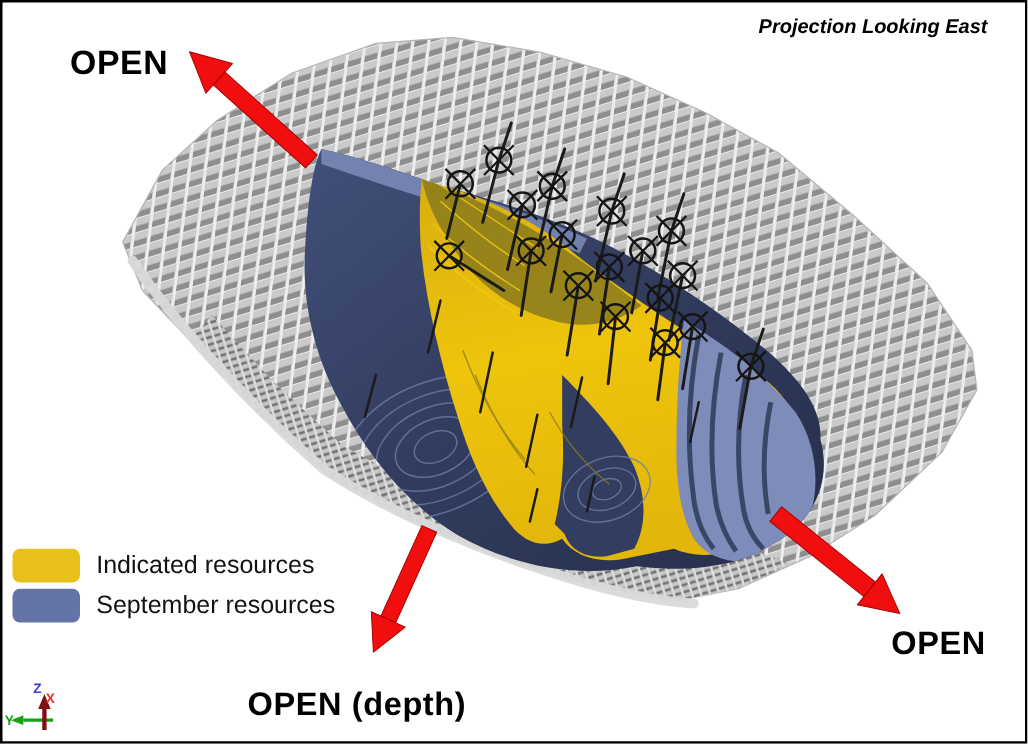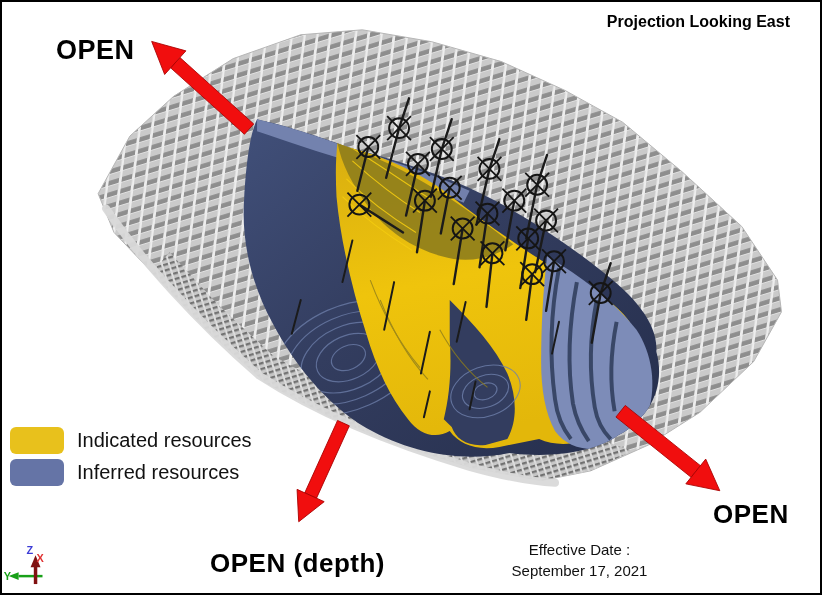--- a/index.html
+++ b/index.html
@@ -4,24 +4,24 @@
 <style>
   html,body{margin:0;padding:0;background:#fff;}
   .canvas{
     position:relative;width:822px;height:595px;box-sizing:border-box;
     background:#fff;border:2px solid #000;overflow:hidden;
     font-family:"Liberation Sans",sans-serif;color:#000;
   }
   svg.scene{position:absolute;left:0;top:0;width:100%;height:100%;}
   .open{position:absolute;font-weight:700;font-size:27px;letter-spacing:.5px;white-space:nowrap;margin-top:12px;}
   #open-tl{left:54px;top:21px;}
-  #open-depth{left:208px;top:534px;font-size:26px;}
+  #open-depth{left:196px;top:534px;font-size:26px;}
   #open-br{left:711px;top:485px;font-size:26px;}
-  .projection{position:absolute;top:11px;right:30px;font-weight:700;font-size:16px;white-space:nowrap;}
-  .legend{position:absolute;left:8px;top:422px;}
+  .projection{position:absolute;top:11px;right:30px;font-weight:700;font-size:16px;white-space:nowrap;font-style:italic;}
+  .legend{position:absolute;left:8px;top:434px;}
   .legend-row{display:flex;align-items:center;height:32px;}
   .swatch{width:54px;height:27px;border-radius:6px;margin-right:13px;flex:0 0 auto;}
   .legend-label{font-size:20px;color:#111;white-space:nowrap;}
   .effective{position:absolute;left:470px;top:537px;width:215px;text-align:center;
              font-size:15px;line-height:1.4;color:#111;}
   
   .f-red{fill:var(--c-arrow_red,#F10E0E);stroke:#A80000;stroke-width:.8;stroke-linejoin:round;}
   .f-navy{fill:var(--c-body_navy,#333D5F);}
   .f-lblue{fill:var(--c-body_light_blue,#7D8CB8);}
   .f-olive{fill:var(--c-olive_shade,#8E7D1C);}
@@ -209,22 +209,18 @@
   <div id="open-depth" class="open">OPEN (depth)</div>
   <div id="open-br" class="open">OPEN</div>
 
   <div class="legend">
     <div class="legend-row">
       <div class="swatch" style="background: rgb(232, 193, 28);"></div>
       <span class="legend-label">Indicated resources</span>
     </div>
     <div class="legend-row">
       <div class="swatch" style="background: rgb(101, 116, 166);"></div>
-      <span class="legend-label">Inferred resources</span>
+      <span class="legend-label">September resources</span>
     </div>
   </div>
 
-  <div class="effective">
-    <div>Effective Date :</div>
-    <div>September 17, 2021</div>
-  </div>
 
 </div>
 
 </body></html>

